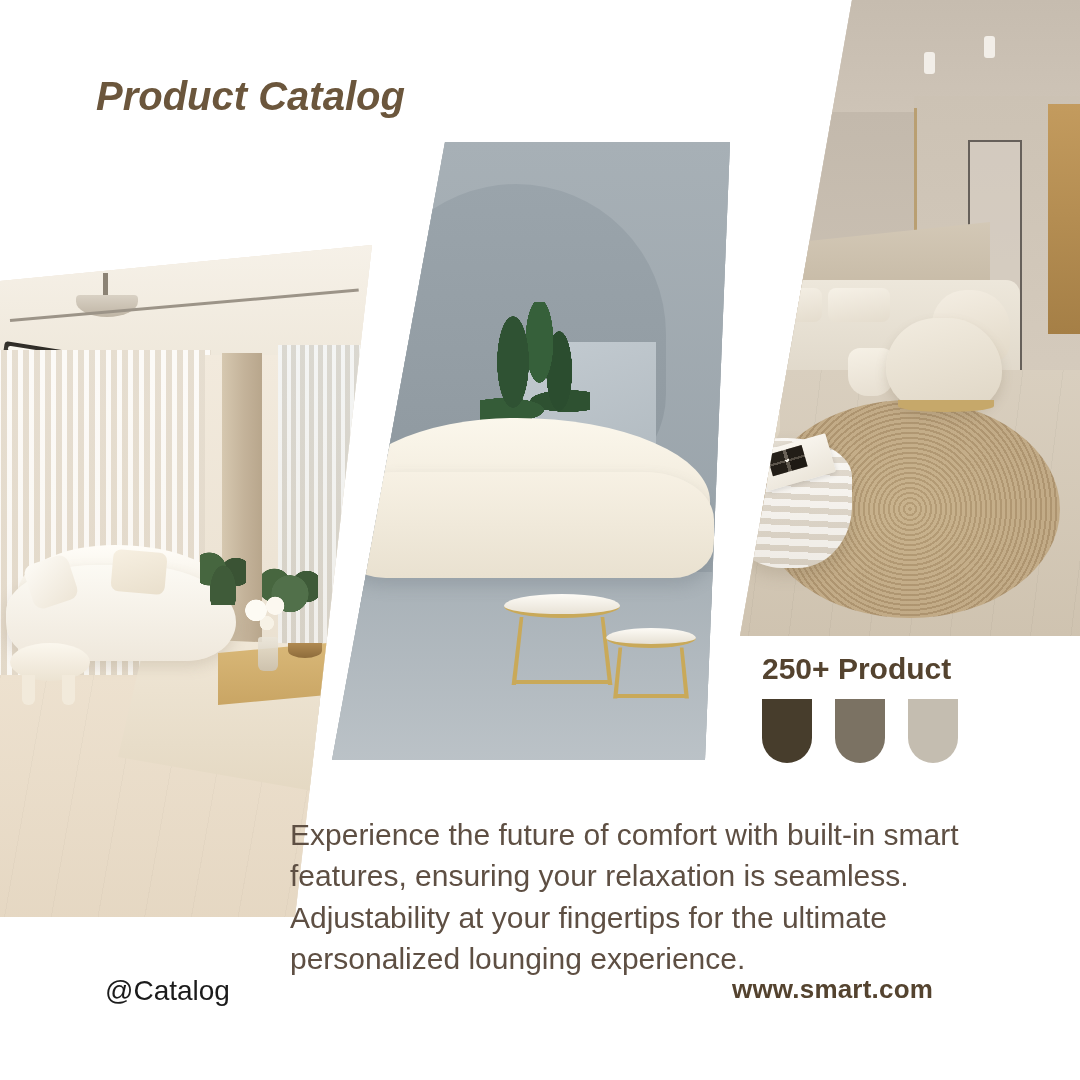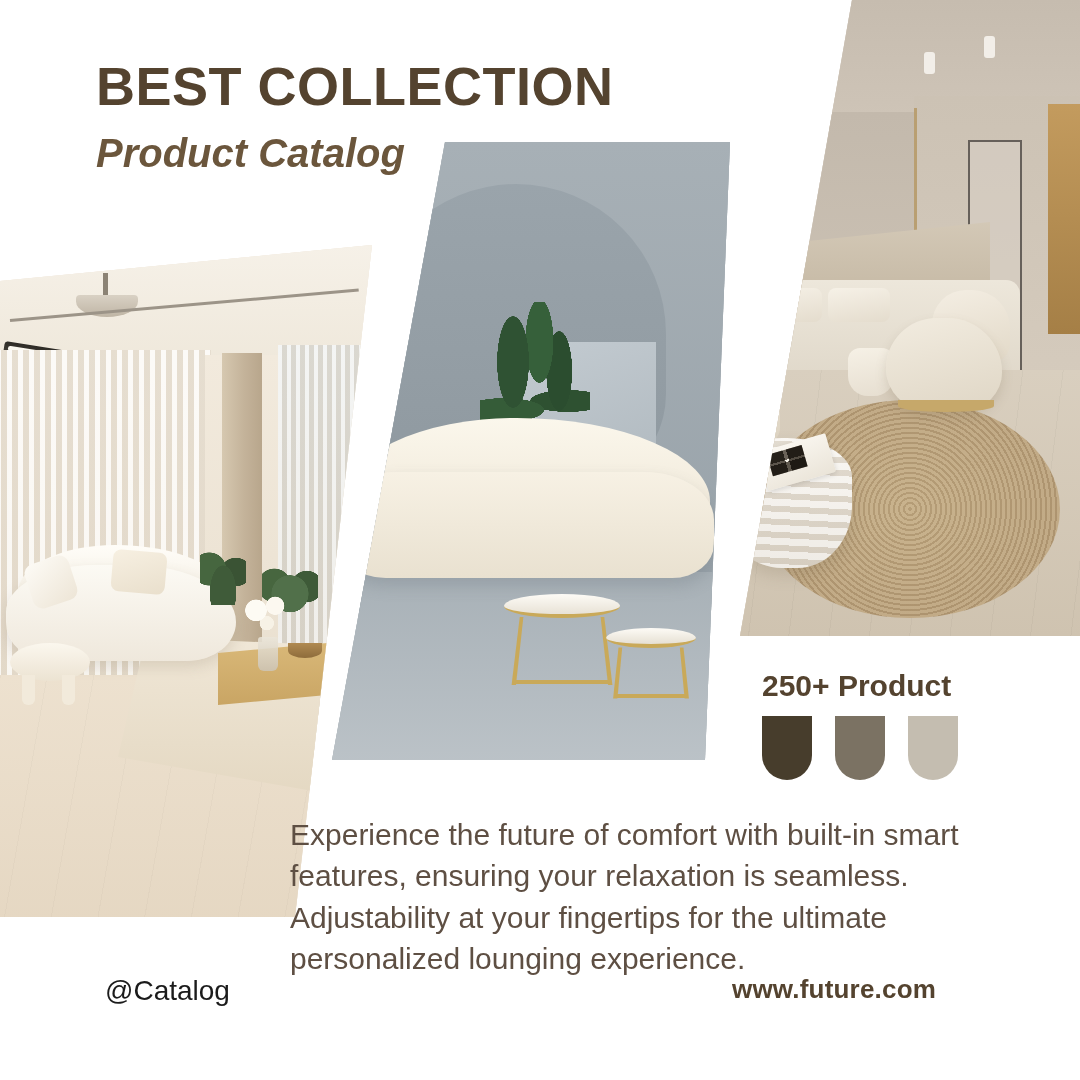--- a/index.html
+++ b/index.html
@@ -362,21 +362,21 @@
     background:linear-gradient(180deg,#F4EFE6,#D9D1C3); border-radius:4px 4px 7px 7px;
   }
   #sceneR .r-twigs {
     position:absolute; left:44px; top:396px; width:30px; height:40px;
     background:radial-gradient(circle at 20% 20%, #8E5F4E 0 2px, transparent 3px),
                radial-gradient(circle at 60% 8%, #8E5F4E 0 2px, transparent 3px),
                radial-gradient(circle at 84% 34%, #8E5F4E 0 2px, transparent 3px);
   }
 
   
-  #products { position:absolute; left:762px; top:669px; z-index:30; }
+  #products { position:absolute; left:762px; top:652px; z-index:30; }
   #products-label {
     font-size:30px; font-weight:bold; color:#54432F; white-space:nowrap;
   }
   #swatches { display:flex; gap:23px; margin-top:13px; }
   .swatch { width:50px; height:64px; border-radius:0 0 25px 25px; }
 
   
   #description {
     position:absolute; left:290px; top:814px; width:680px; z-index:30;
     font-size:30px; line-height:1.38; color:#5E4F43;
@@ -389,21 +389,20 @@
   }
   #website {
     position:absolute; left:732px; top:974px; z-index:30;
     font-size:26px; font-weight:bold; color:#54432F; letter-spacing:.2px;
   }
 </style>
 </head>
 <body>
 
 <div id="header">
-  <div id="title">BEST COLLECTION</div>
   <div id="subtitle">Product Catalog</div>
 </div>
 
 <div class="panel" id="panel-left">
   <div class="scene" id="sceneL">
     <div class="ceiling"></div>
     <div class="pendant-rod"></div>
     <div class="pendant-shade"></div>
     <div class="rail"></div>
     <div class="lightbar"></div>
@@ -482,13 +481,13 @@
   <div id="swatches">
     <div class="swatch" style="background: rgb(71, 61, 44);"></div>
     <div class="swatch" style="background: rgb(123, 114, 99);"></div>
     <div class="swatch" style="background: rgb(196, 189, 176);"></div>
   </div>
 </div>
 
 <p id="description">Experience the future of comfort with built-in smart features, ensuring your relaxation is seamless. Adjustability at your fingertips for the ultimate personalized lounging experience.</p>
 
 <div id="handle">@Catalog</div>
-<div id="website">www.future.com</div>
+<div id="website">www.smart.com</div>
 
 </body></html>

